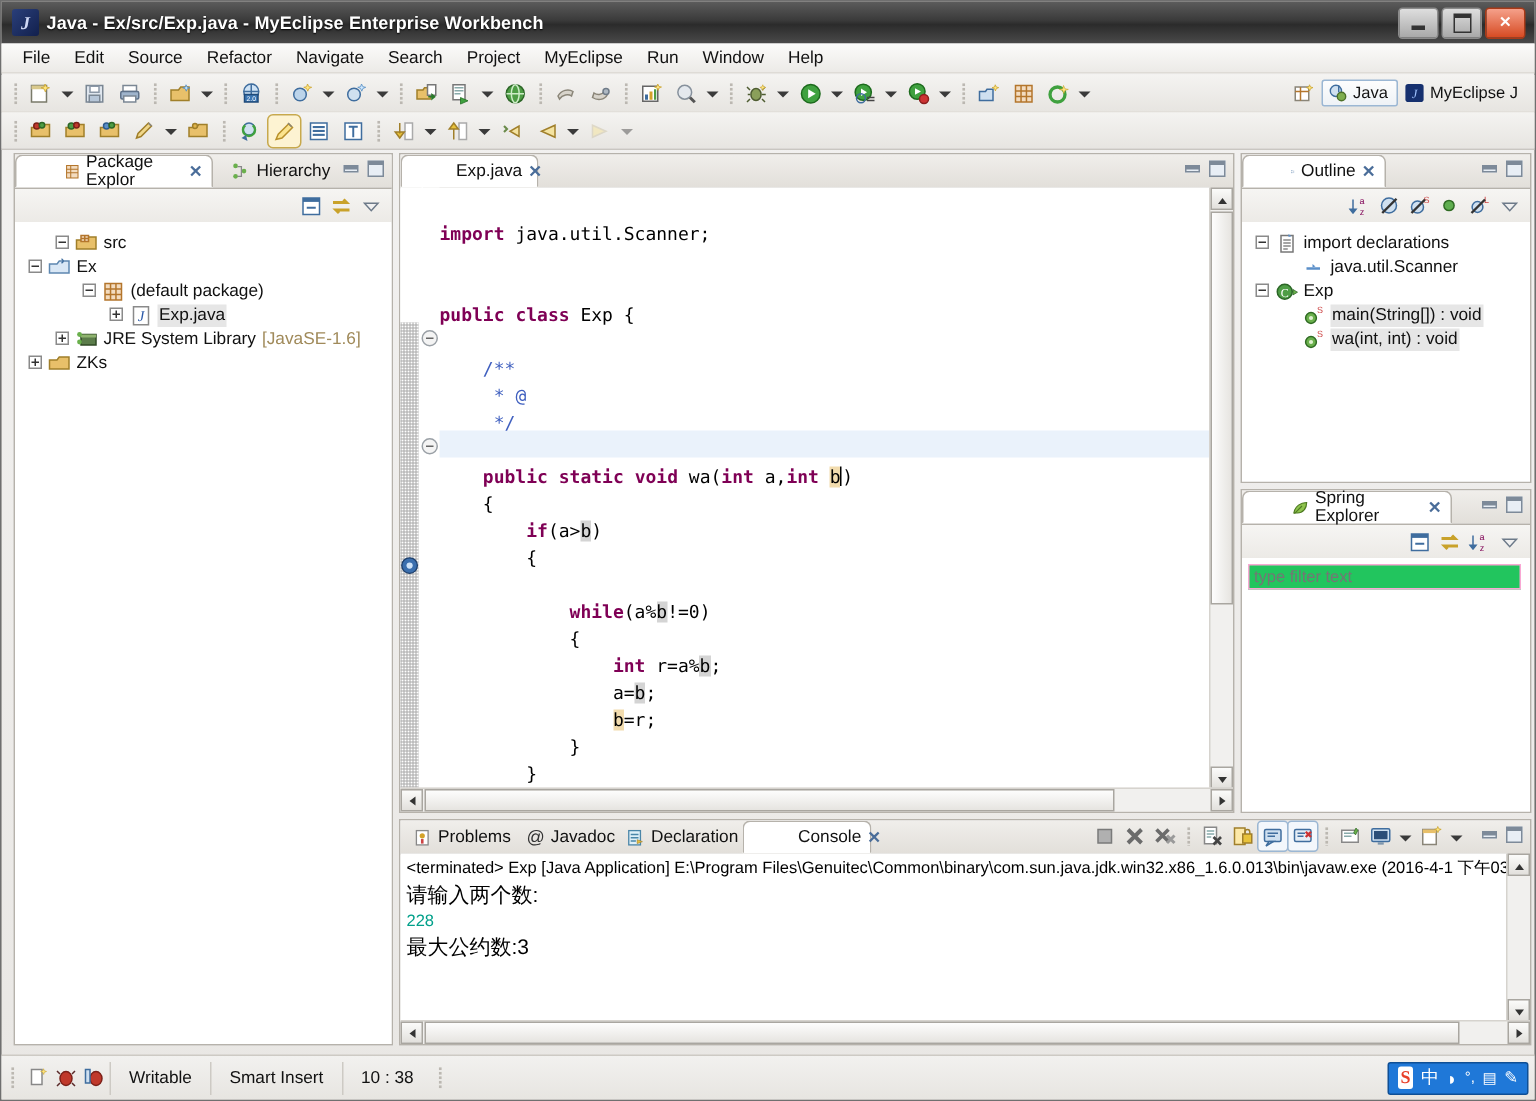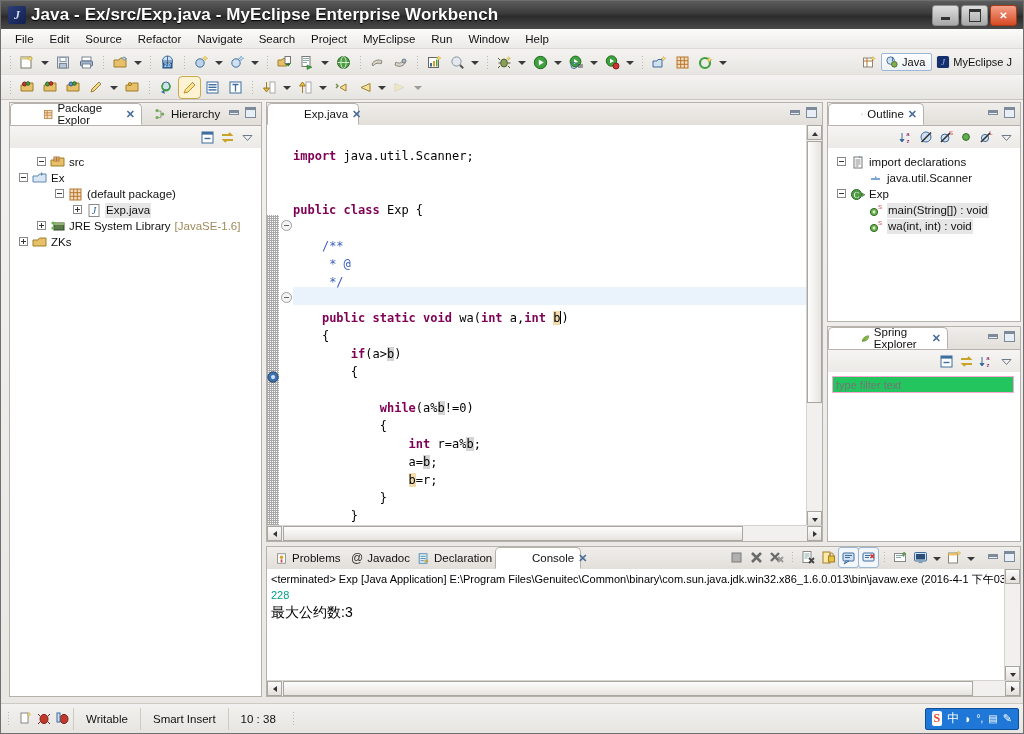--- a/index.html
+++ b/index.html
@@ -16,21 +16,21 @@
 
   
   .titlebar{position:absolute;left:0;top:0;width:100%;height:28px;
       background:linear-gradient(180deg,#5c5c5c 0%,#3a3a3a 45%,#2b2b2b 55%,#4a4a4a 100%);
       display:flex;align-items:center;box-sizing:border-box;padding:0 4px;}
   .tb-icon{width:18px;height:18px;margin:0 5px 0 3px;border-radius:2px;
       background:linear-gradient(135deg,#2a3f7a,#12204d);
       color:#cfd8f5;font-style:italic;font-weight:bold;font-size:12px;
       display:flex;align-items:center;justify-content:center;
       font-family:"Liberation Serif",serif;}
-  .tb-title{color:#ffffff;font-size:17px;font-weight:bold;letter-spacing:.1px;
+  .tb-title{color:#ffffff;font-size:12px;font-weight:bold;letter-spacing:.1px;
       text-shadow:0 1px 1px #000;text-align:right;}
   .tb-btns{margin-left:auto;display:flex;gap:2px;padding-right:2px;}
   .tb-btn{width:25px;height:19px;border:1px solid #8b8b8b;border-radius:3px;
       background:linear-gradient(180deg,#dedede,#a8a8a8);
       display:flex;align-items:center;justify-content:center;font-size:10px;color:#222;}
   .tb-btn.close{background:linear-gradient(180deg,#f5a08a,#d64a22);border-color:#a83a18;color:#fff;font-weight:bold;}
   .tb-btn .minglyph{display:block;width:9px;height:3px;background:#333;margin-top:6px;}
   .tb-btn .maxglyph{display:block;width:10px;height:9px;border:1px solid #333;border-top-width:3px;}
 
   
@@ -797,21 +797,21 @@
                 </svg>
             </div>
             <div class="tlbl sel-lbl">wa(int, int) : void</div>
           </div>
         </div>
       </div>
     </div>
 
     <div class="part" style="left:822px;top:224px;width:194px;height:216px;">
       <div class="tabstrip">
-        <div class="vtab sel" style="left:0;width:120px;">
+        <div class="vtab sel" style="left:0;width:140px;">
           <svg width="13" height="13" viewBox="0 0 15 15">
               <path d="M2 12C3 6 8 3 13 3c0 5-3 9-8 9z" fill="#8fc44e" stroke="#4e7a22"></path>
               <path d="M2.5 12.5L9 6" stroke="#4e7a22"></path>
             </svg>
           <span>Spring Explorer</span>
           <span class="x">✕</span>
         </div>
         <div class="partctl">
           <div class="pbtn min"></div>
           <div class="pbtn max"></div>
@@ -953,20 +953,21 @@
         </div>
         <div class="partctl">
           <div class="pbtn min"></div>
           <div class="pbtn max"></div>
         </div>
       </div>
 
       <div class="viewbody" style="top:22px;right:15px;bottom:15px;left:0;">
         <div class="console-txt">
           <div>&lt;terminated&gt; Exp [Java Application] E:\Program Files\Genuitec\Common\binary\com.sun.java.jdk.win32.x86_1.6.0.013\bin\javaw.exe (2016-4-1 下午03::</div>
+          <div class="cn-cjk">请输入两个数:</div>
           <div class="cn-green">228</div>
           <div class="cn-cjk">最大公约数:3</div>
         </div>
       </div>
 
       <div class="vscroll" style="right:0;top:22px;bottom:15px;width:15px;">
         <div class="sbtn up" style="top:0">
             <i></i>
           </div>
         <div class="sbtn down" style="bottom:0">

